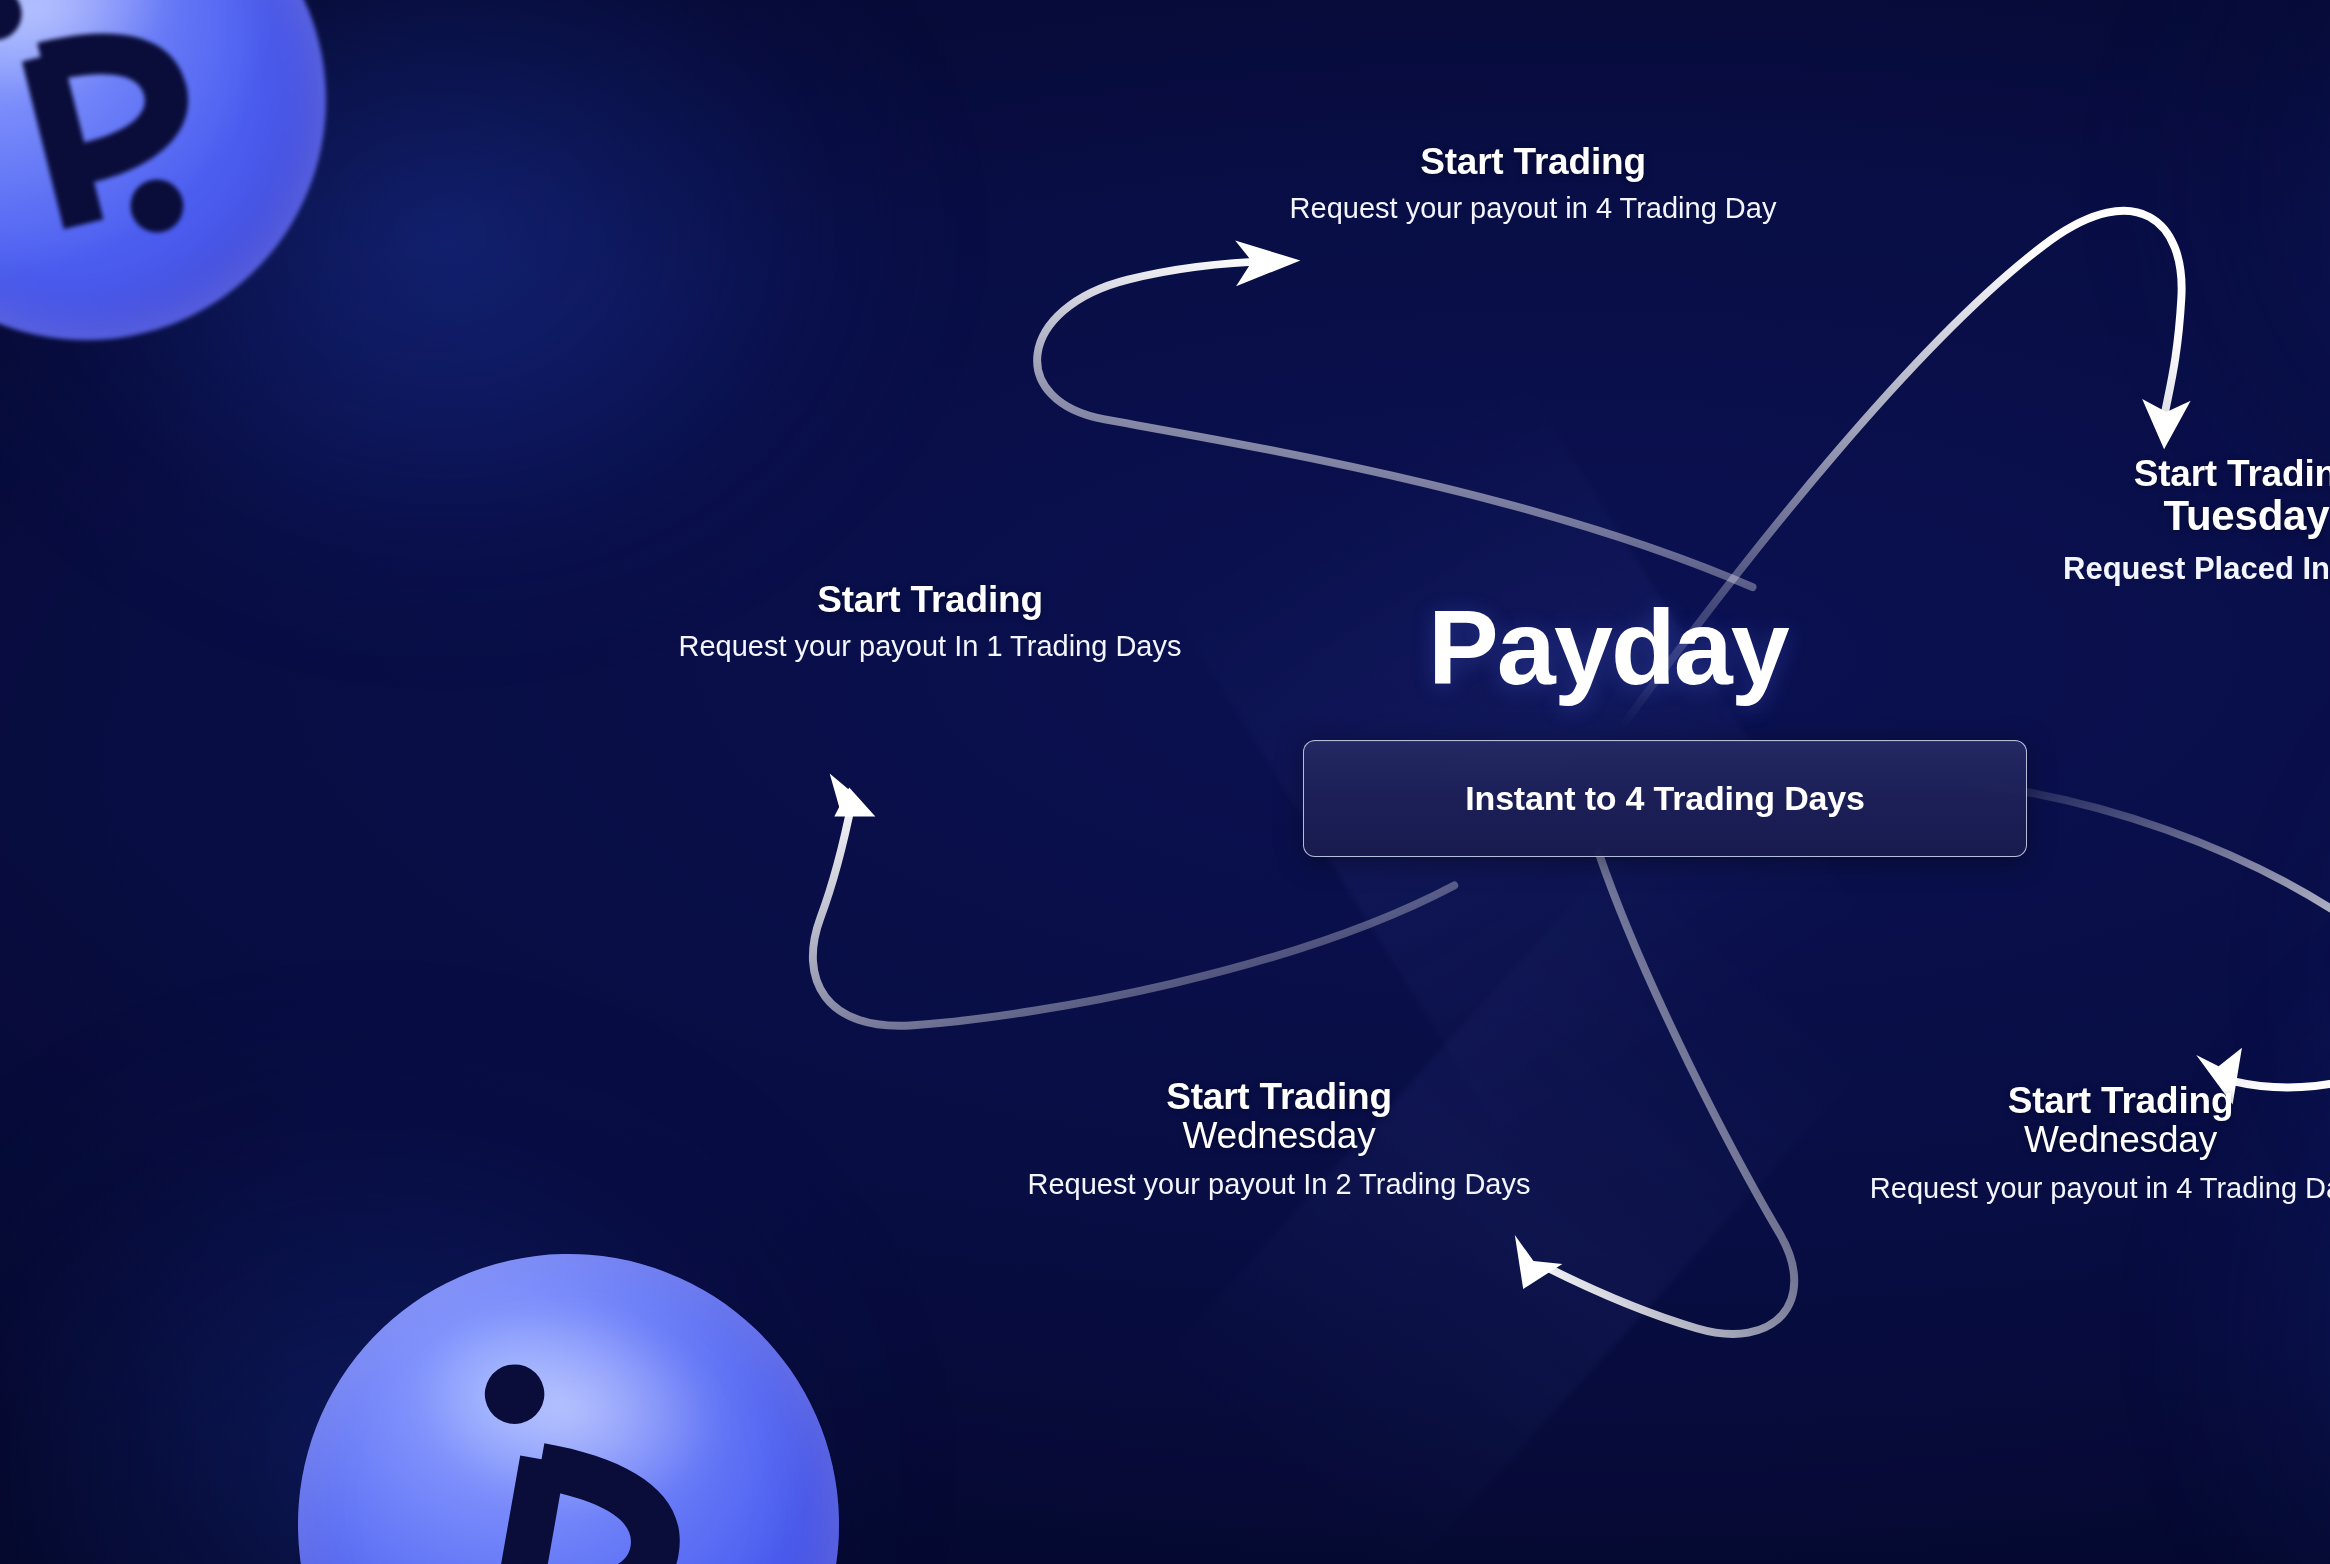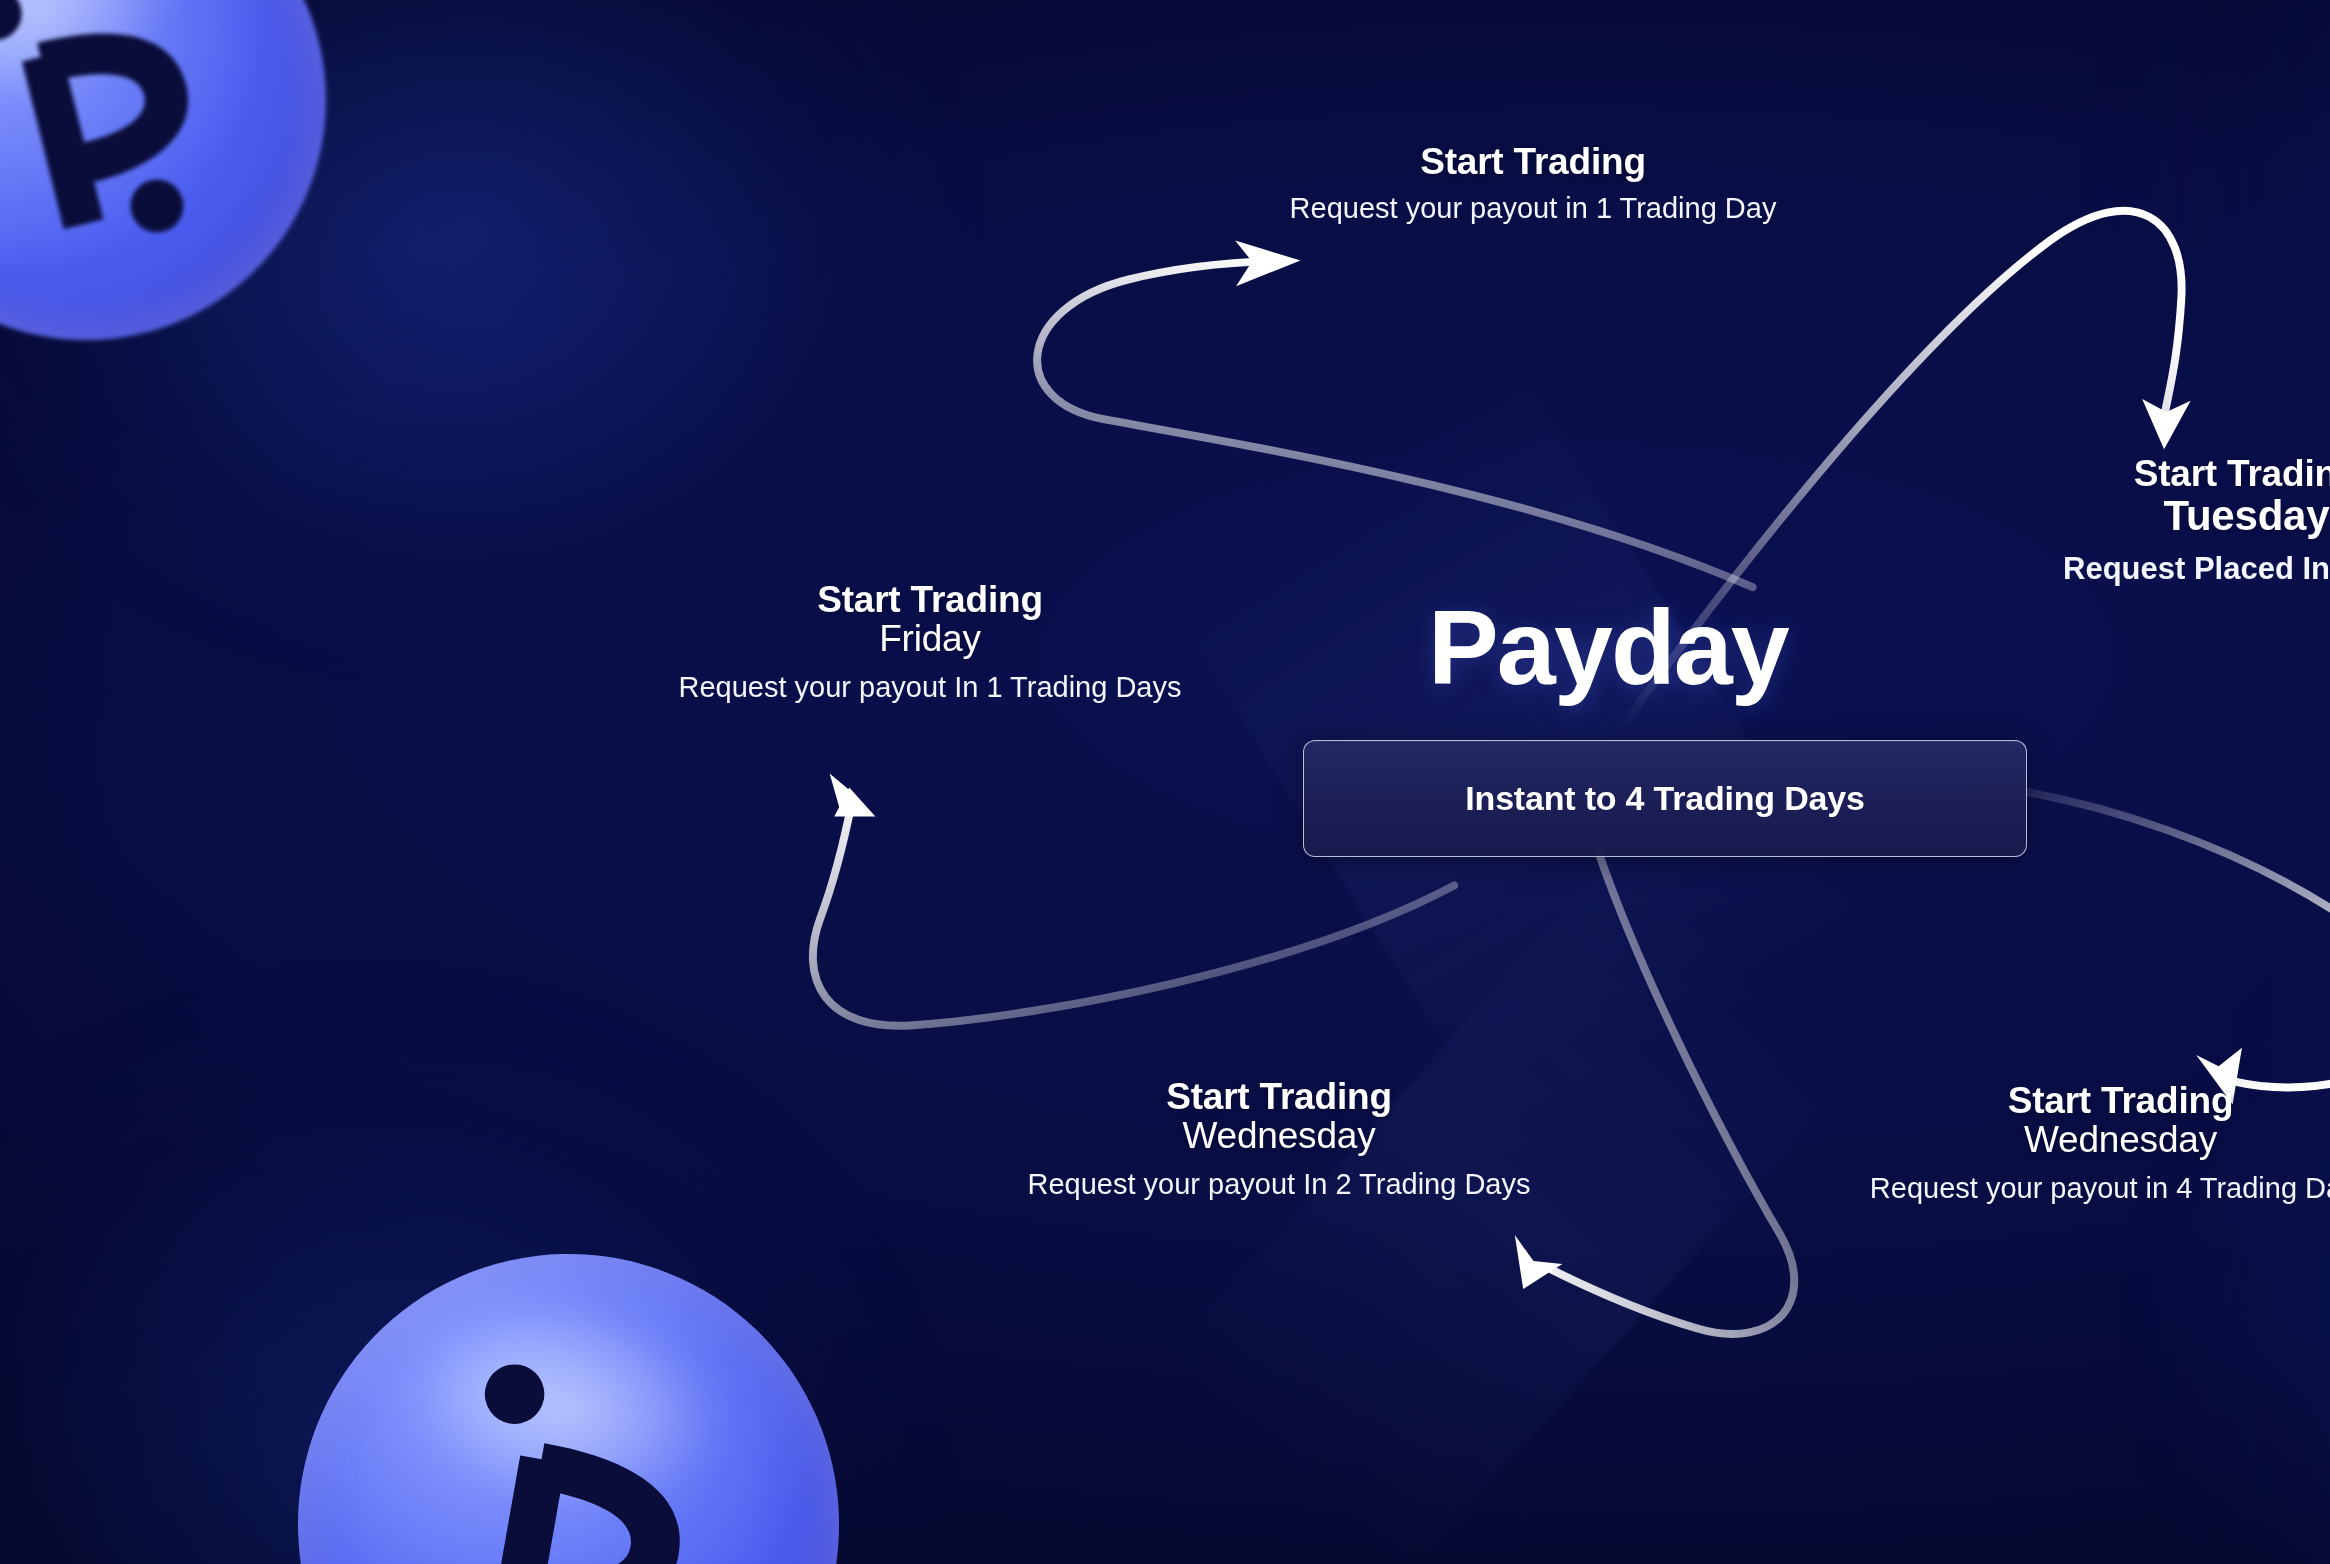--- a/index.html
+++ b/index.html
@@ -231,21 +231,21 @@
 
     <g>
       <path d="M3120,1900 C2780,2080 2240,2180 1960,2200 C1770,2214 1712,2100 1760,1970 C1790,1890 1812,1800 1828,1720" fill="none" stroke="url(#gE)" stroke-width="17" stroke-linecap="round"></path>
       <path d="M1780,1660 L1828,1700 L1872,1748 L1804,1744 Z" fill="#ffffff"></path>
       <path d="M1822,1690 L1878,1752 L1790,1752 Z" fill="#ffffff"></path>
     </g>
   </svg>
 
   <div class="node" id="node-monday">
     <div class="eyebrow">Start Trading</div>
-    <div class="desc">Request your payout in 1 Trading Day</div>
+    <div class="desc">Request your payout in 4 Trading Day</div>
   </div>
 
   <div class="node bold-all" id="node-tuesday">
     <div class="eyebrow">Start Trading</div>
     <div class="day">Tuesday</div>
     <div class="desc">Request Placed Instantly</div>
   </div>
 
   <div class="node" id="node-wednesday">
     <div class="eyebrow">Start Trading</div>
@@ -254,21 +254,20 @@
   </div>
 
   <div class="node" id="node-thursday">
     <div class="eyebrow">Start Trading</div>
     <div class="day">Wednesday</div>
     <div class="desc">Request your payout In 2 Trading Days</div>
   </div>
 
   <div class="node" id="node-friday">
     <div class="eyebrow">Start Trading</div>
-    <div class="day">Friday</div>
     <div class="desc">Request your payout In 1 Trading Days</div>
   </div>
 
   <div id="center">
     <div id="payday-title">Payday</div>
   </div>
 
   <div id="payday-badge">
     <span id="payday-badge-label">Instant to 4 Trading Days</span>
   </div>

